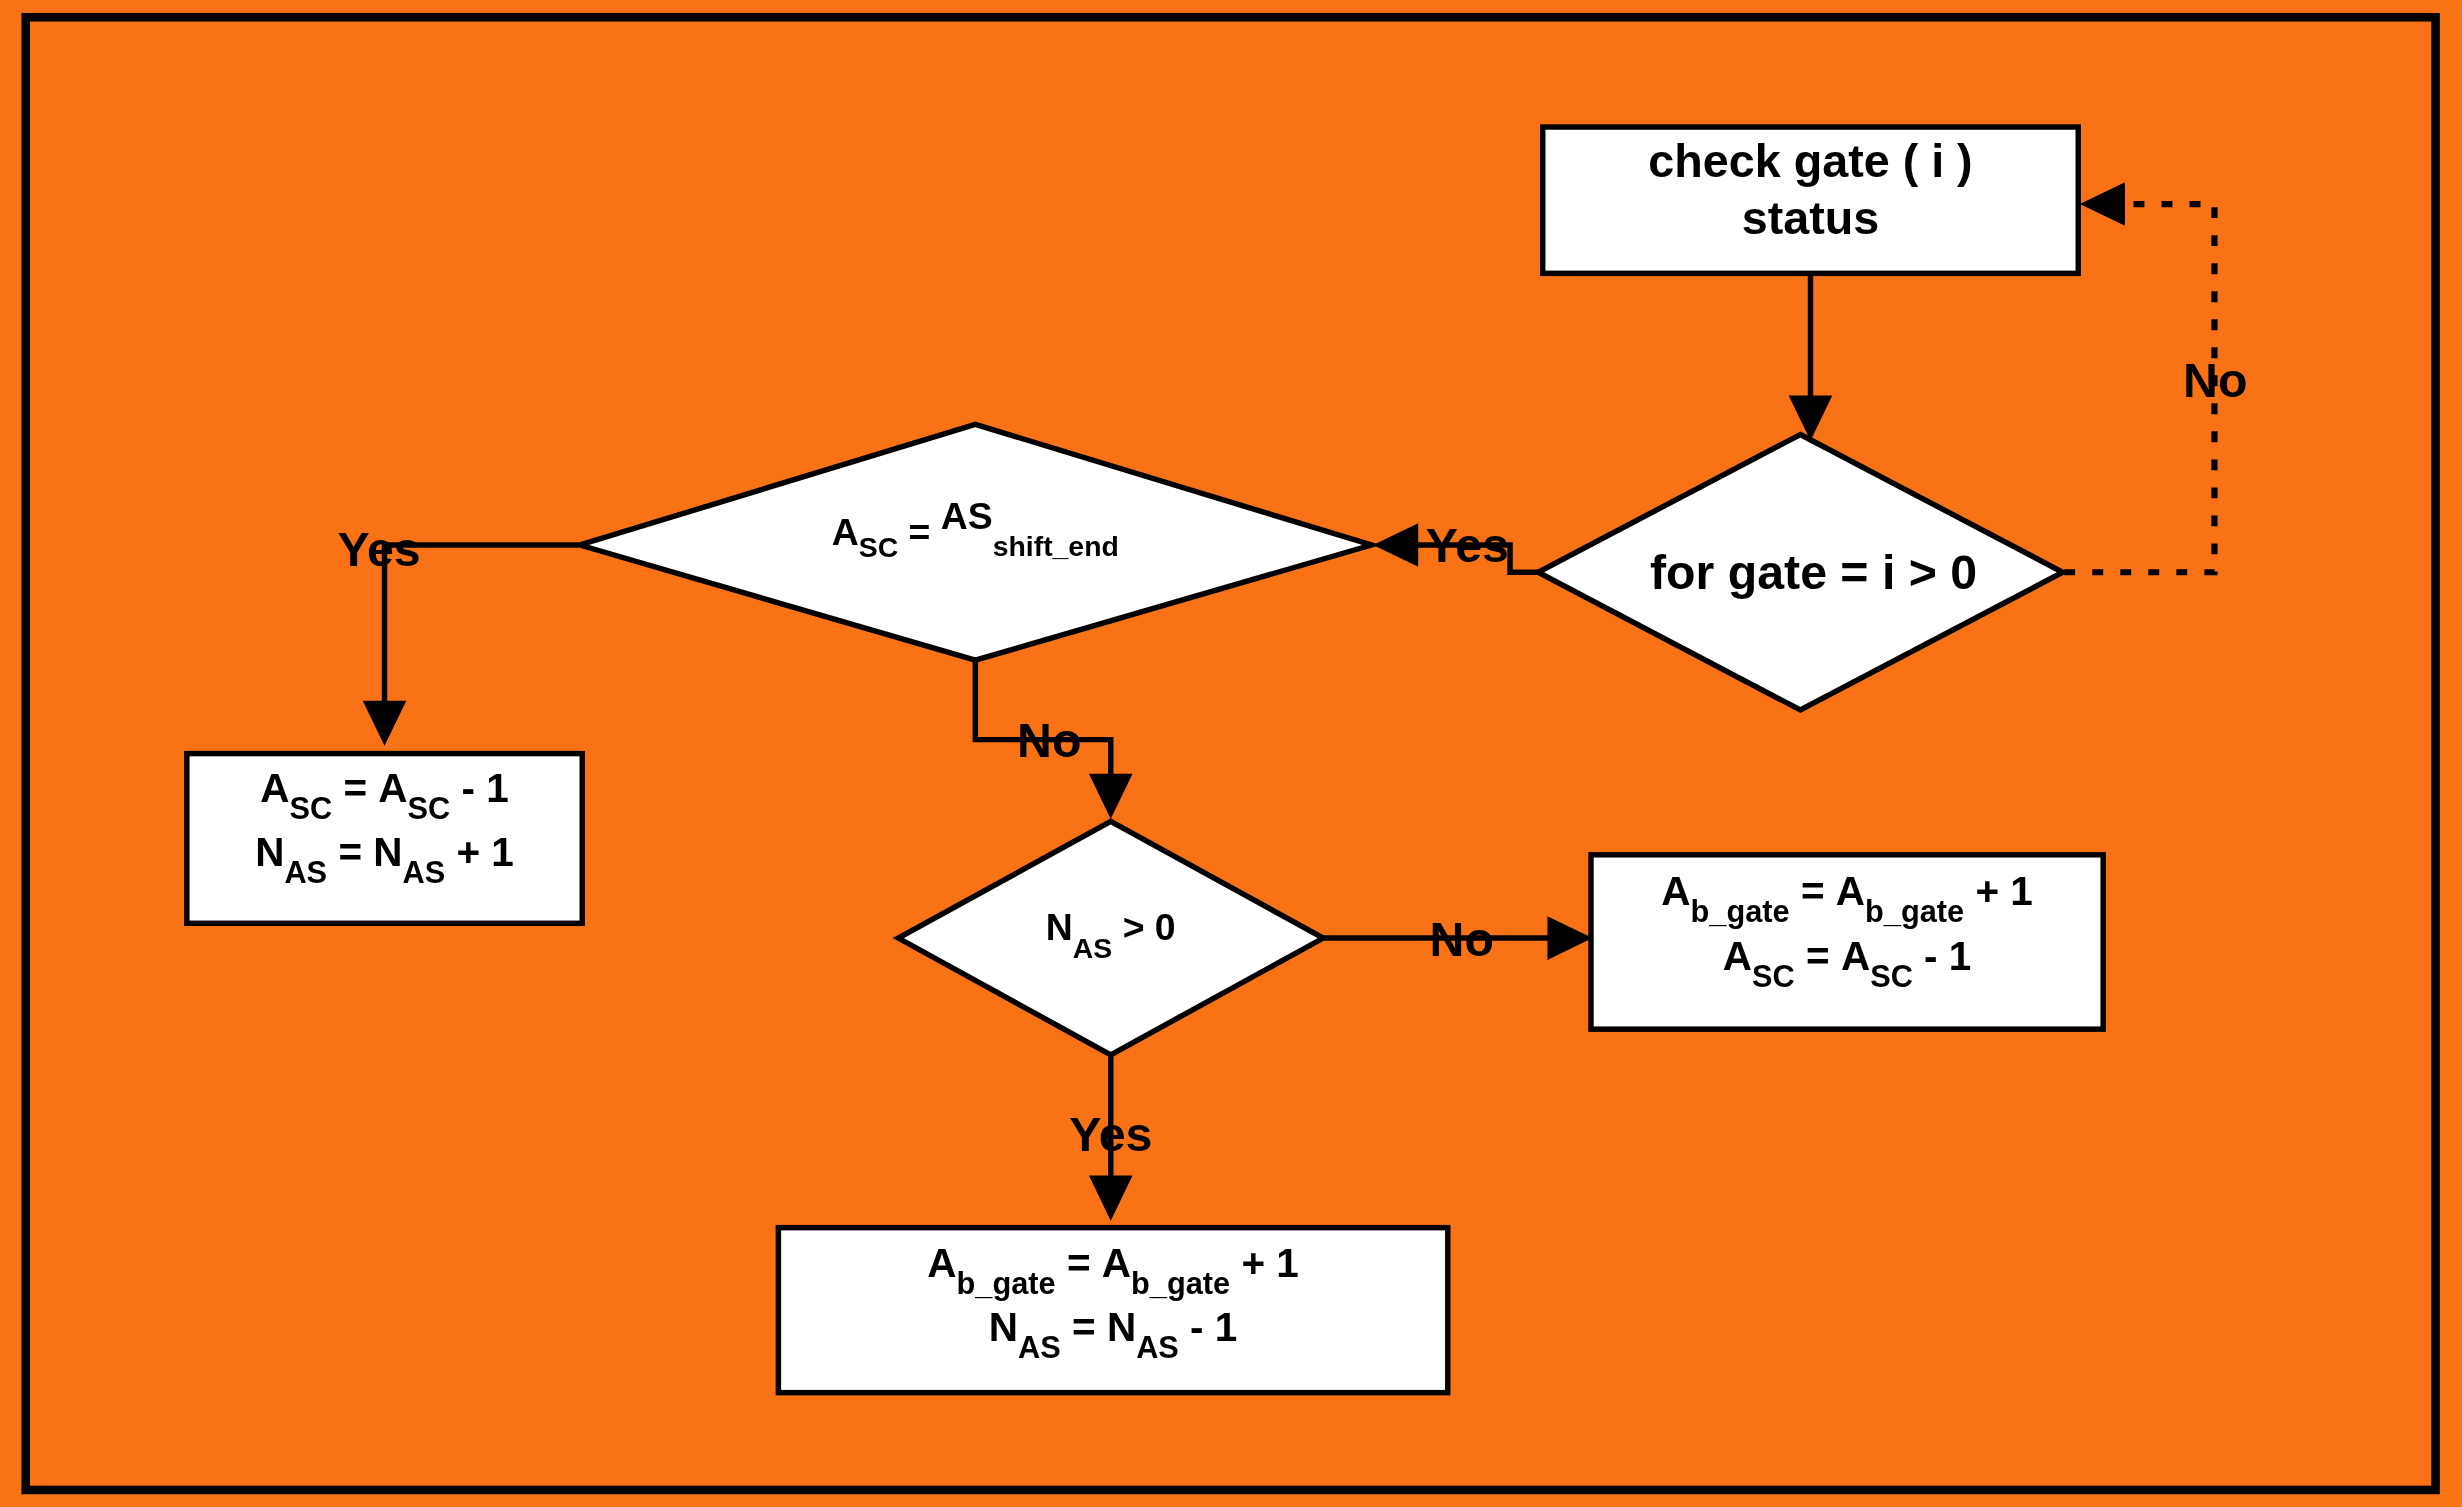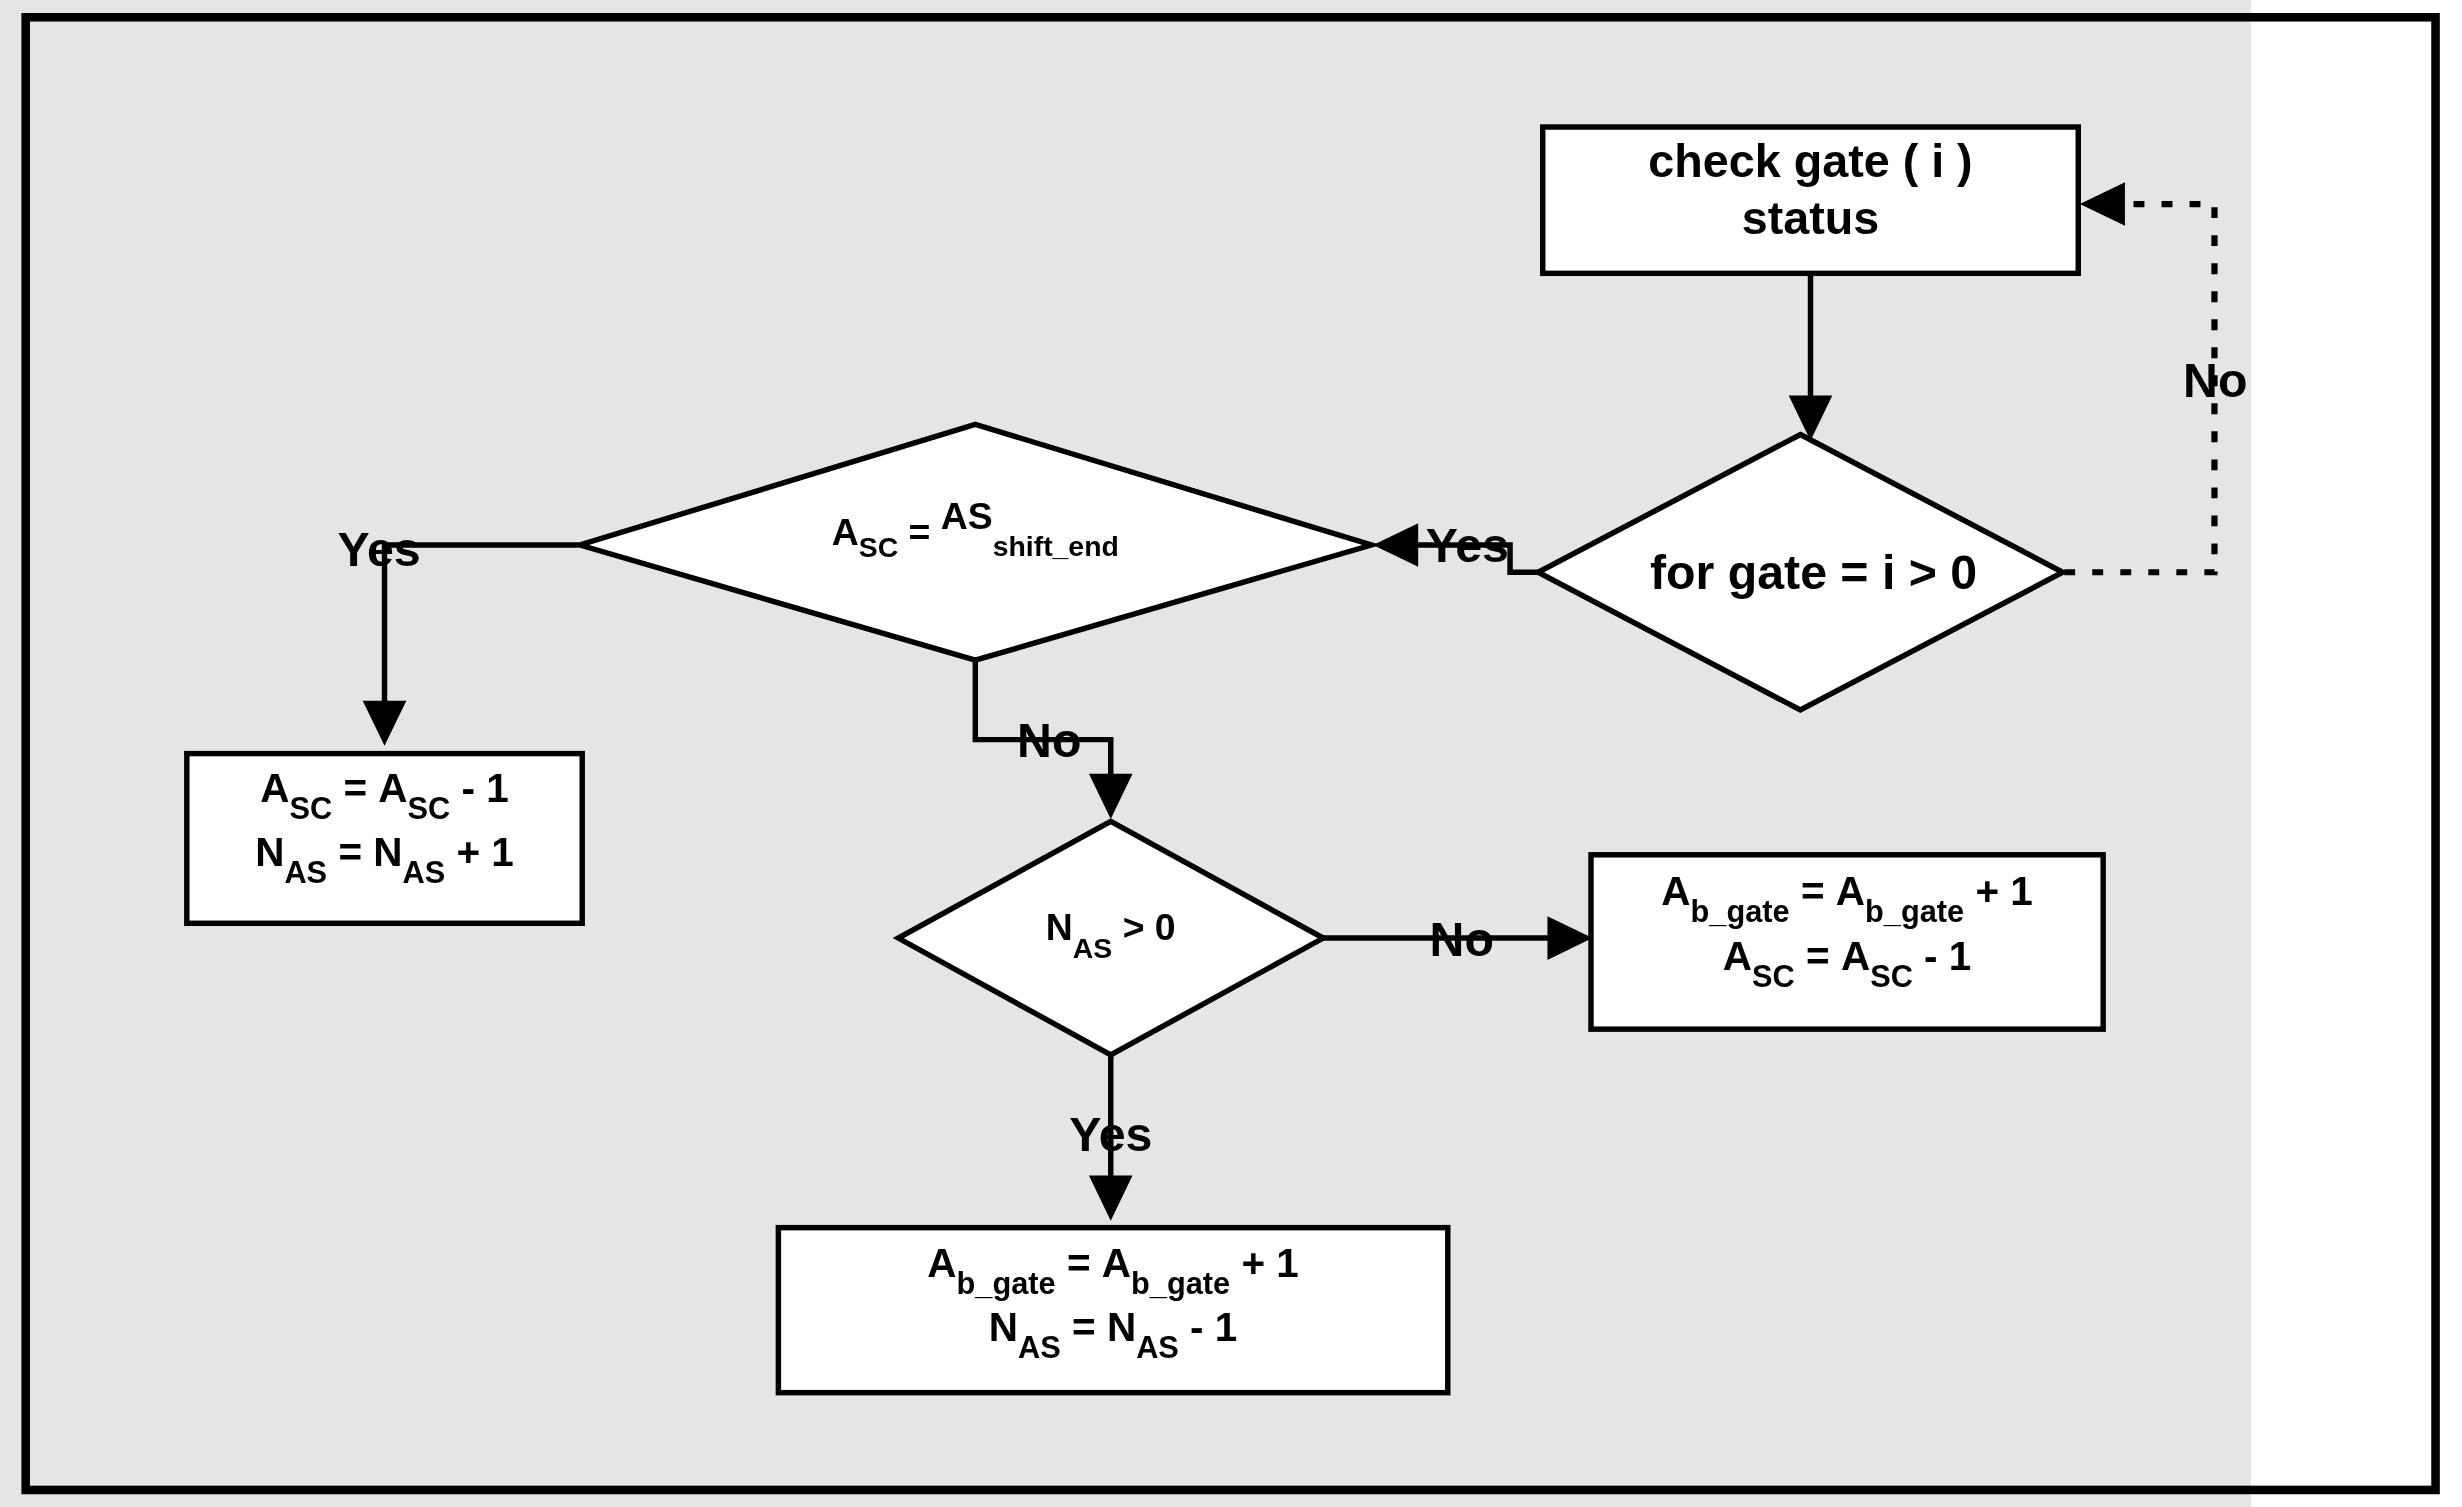--- a/index.html
+++ b/index.html
@@ -2,23 +2,23 @@
 <html style="font-size:12.5px"><head>
 <meta charset="utf-8">
 <style>
   html, body {
     margin: 0;
     padding: 0;
     background: #ffffff;
   }
   #canvas-wrap {
     position: relative;
-    width: 2251px;
+    width: 2462px;
     height: 1508px;
-    background: #e5e5e5;
+    background: #f97316;
     font-family: "Liberation Sans", sans-serif;
   }
   svg.flow {
     position: absolute;
     inset: 0;
     width: 2462px;
     height: 1508px;
     display: block;
   }
   .frame-rect {

